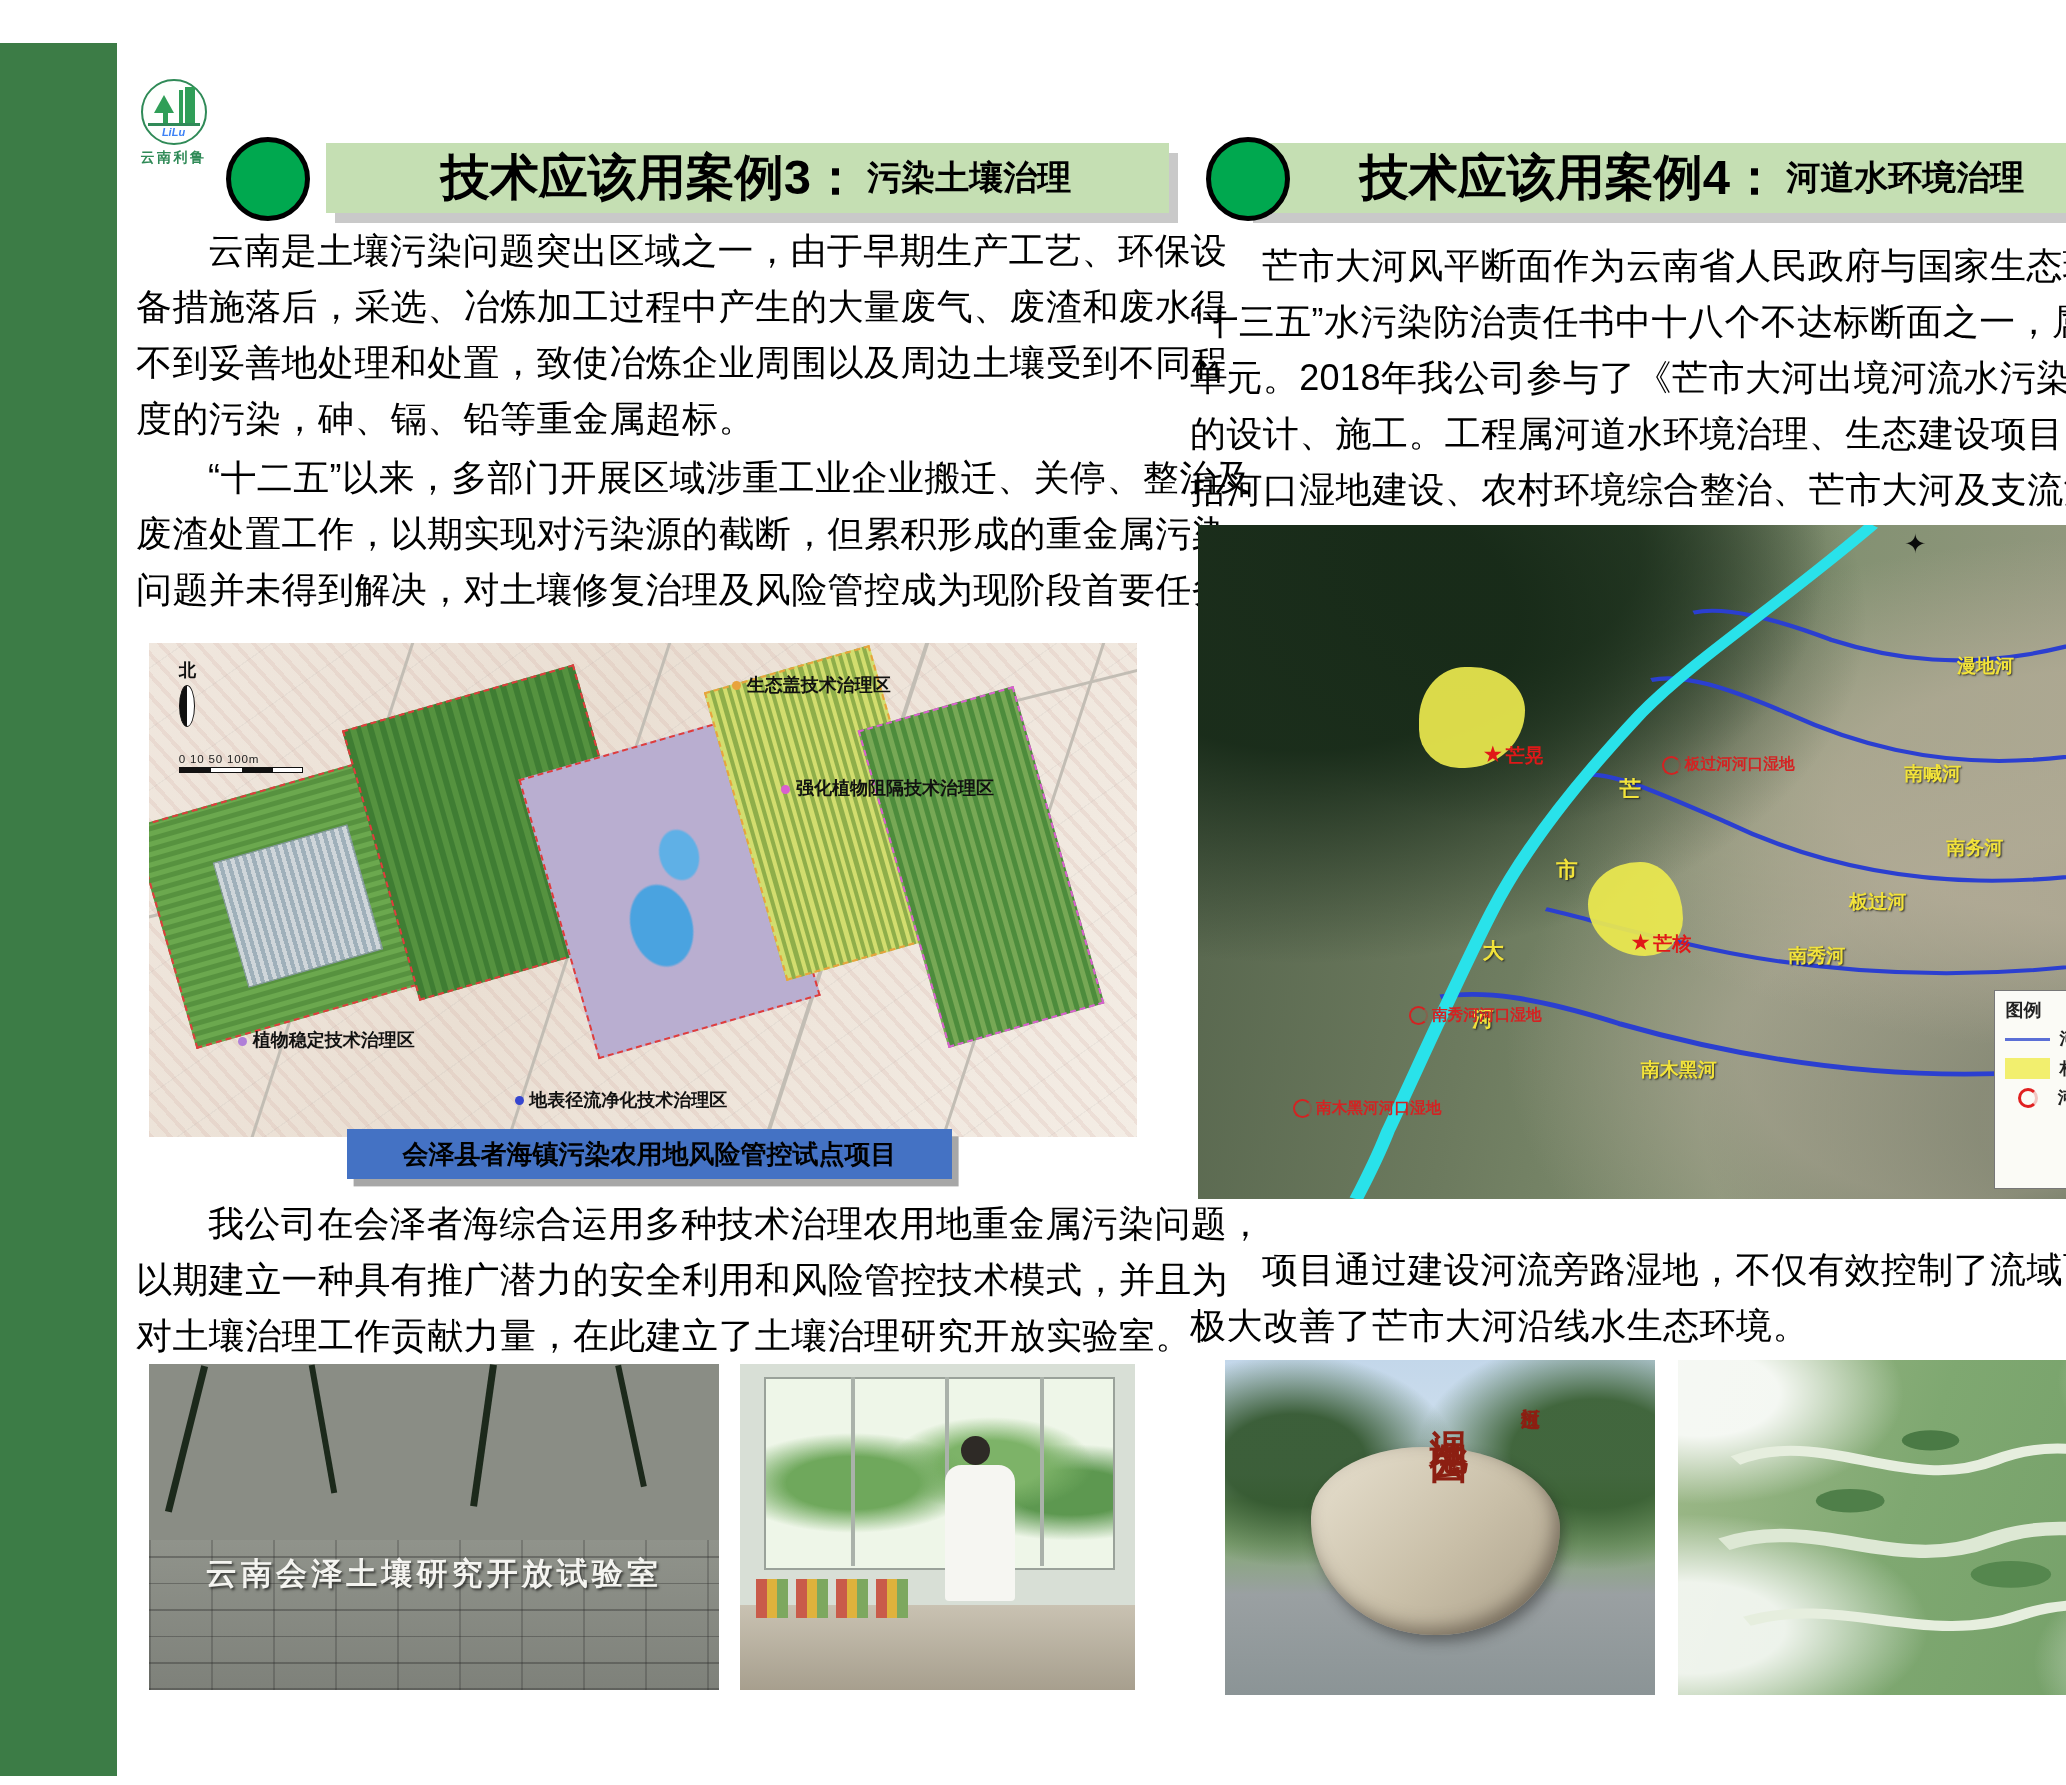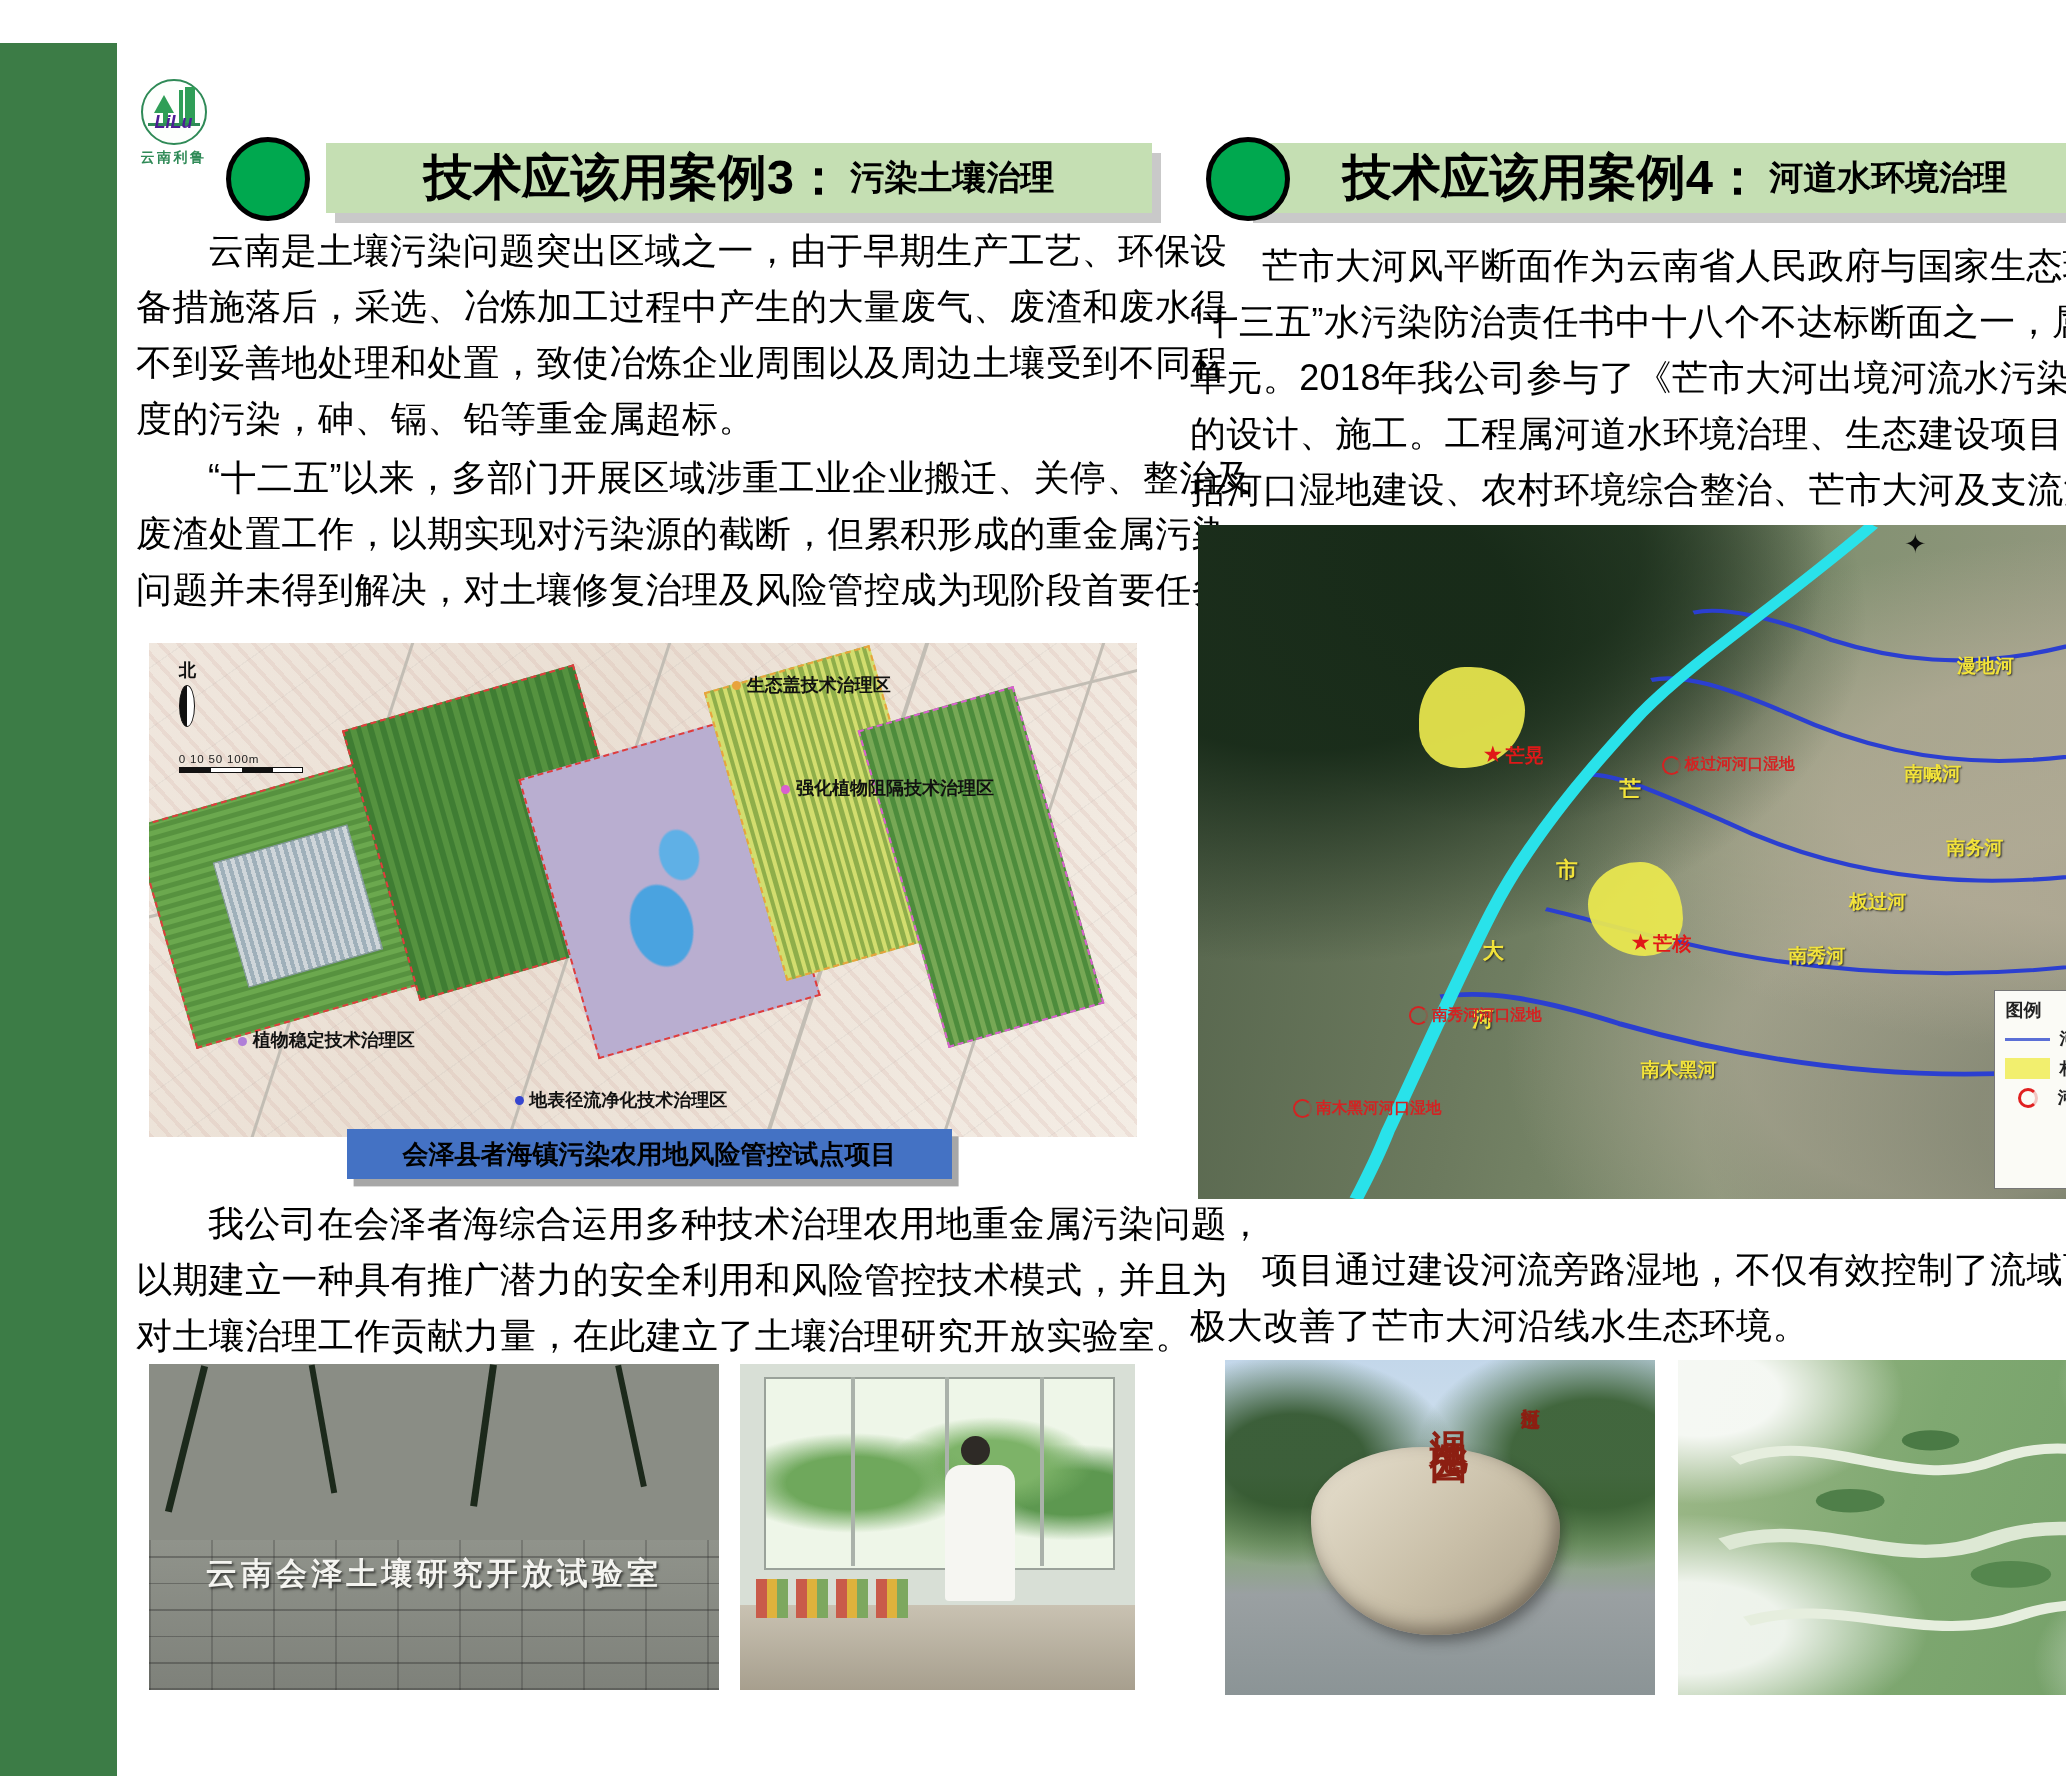--- a/index.html
+++ b/index.html
@@ -11,26 +11,26 @@
   .edge-strip{left:0;top:43px;width:117px;height:1733px;background:#3c7c46;}
 
   
   .logo{width:91px;text-align:center;}
   .logo-circle{position:relative;width:62px;height:62px;margin:0 auto;border:2.9px solid #2f8a57;border-radius:50%;background:#fdfffd;}
   .logo-tree{position:absolute;left:11.6px;top:14px;width:0;height:0;border-left:10.7px solid transparent;border-right:10.7px solid transparent;border-bottom:18px solid #2f9e57;}
   .logo-trunk{position:absolute;left:20.7px;top:30px;width:5px;height:12.4px;background:#2f9e57;}
   .logo-bar1{position:absolute;left:36px;top:9px;width:4.1px;height:33px;background:#2f9e57;}
   .logo-bar2{position:absolute;left:42px;top:5.8px;width:10.7px;height:36px;background:#2f9e57;}
   .logo-ground{position:absolute;left:5px;top:42px;width:52px;height:2.5px;background:#2f8a57;}
-  .logo-script{position:absolute;left:0;right:0;top:31px;font-size:18px;font-style:italic;color:#4c1d95;font-weight:bold;}
+  .logo-script{position:absolute;left:0;right:0;top:45px;font-size:11px;font-style:italic;color:#3b82f6;font-weight:bold;}
   .logo-name{margin-top:4.1px;font-size:14px;color:#2f8a57;letter-spacing:2.5px;font-weight:bold;}
 
   
   .banner{top:143px;height:70px;background:#c5dfb3;box-shadow:9px 10px 0 #c9c9c9;
-          display:flex;align-items:center;justify-content:center;white-space:nowrap;}
+          display:flex;align-items:center;justify-content:center;white-space:nowrap;padding-left:17px;}
   .banner .t-big{font-size:49px;font-weight:bold;}
   .banner .t-small{font-size:34px;font-weight:bold;margin-left:7.4px;}
   .hdr-circle{width:74px;height:74px;border-radius:50%;background:#00a84f;border:5.8px solid #000;}
 
   
   .para{font-size:36px;line-height:56px;color:#000;letter-spacing:0.4px;}
   .para .line{white-space:nowrap;}
   .para .line:first-child{text-indent:2em;}
 
   

